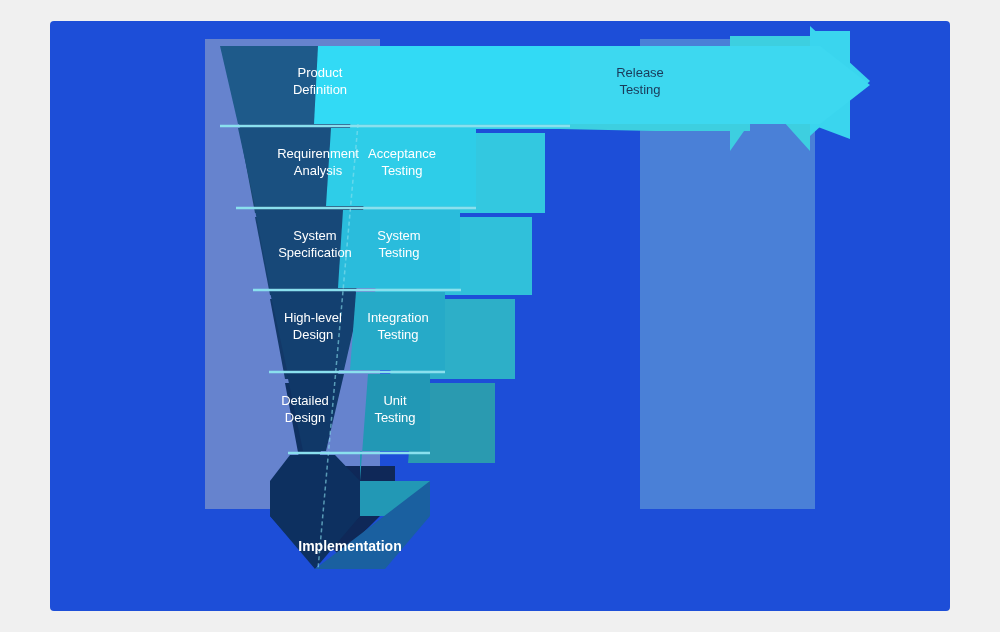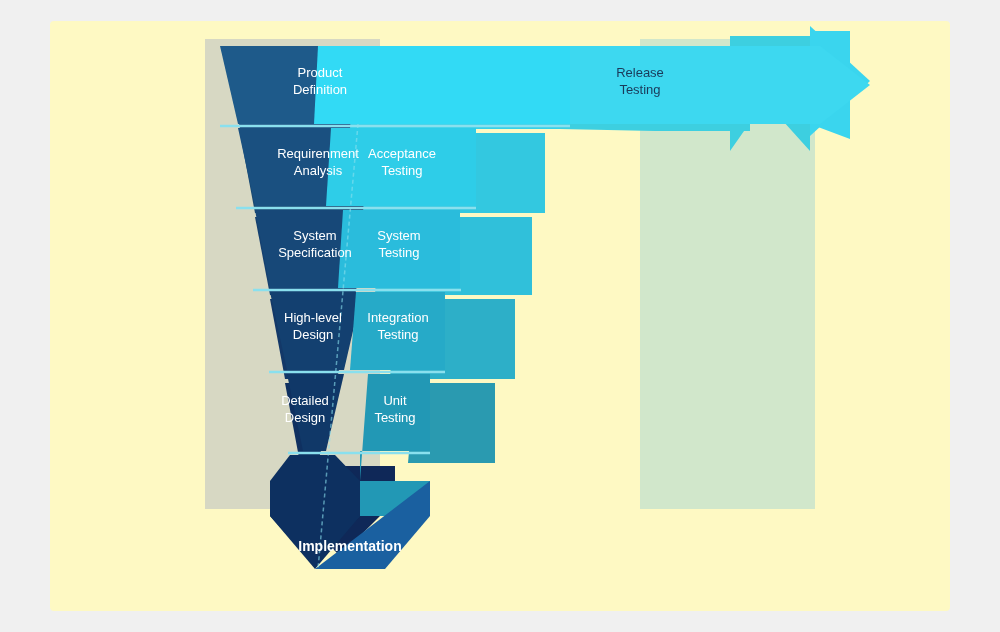--- a/index.html
+++ b/index.html
@@ -10,21 +10,21 @@
       display: flex;
       align-items: center;
       justify-content: center;
       font-family: Arial, sans-serif;
       overflow: hidden;
     }
     .diagram-container {
       width: 900px;
       height: 590px;
       position: relative;
-      background: #fef9c3;
+      background: #1d4ed8;
       border-radius: 4px;
     }
 
     
     .v-model-svg {
       width: 100%;
       height: 100%;
     }
 
     text {

